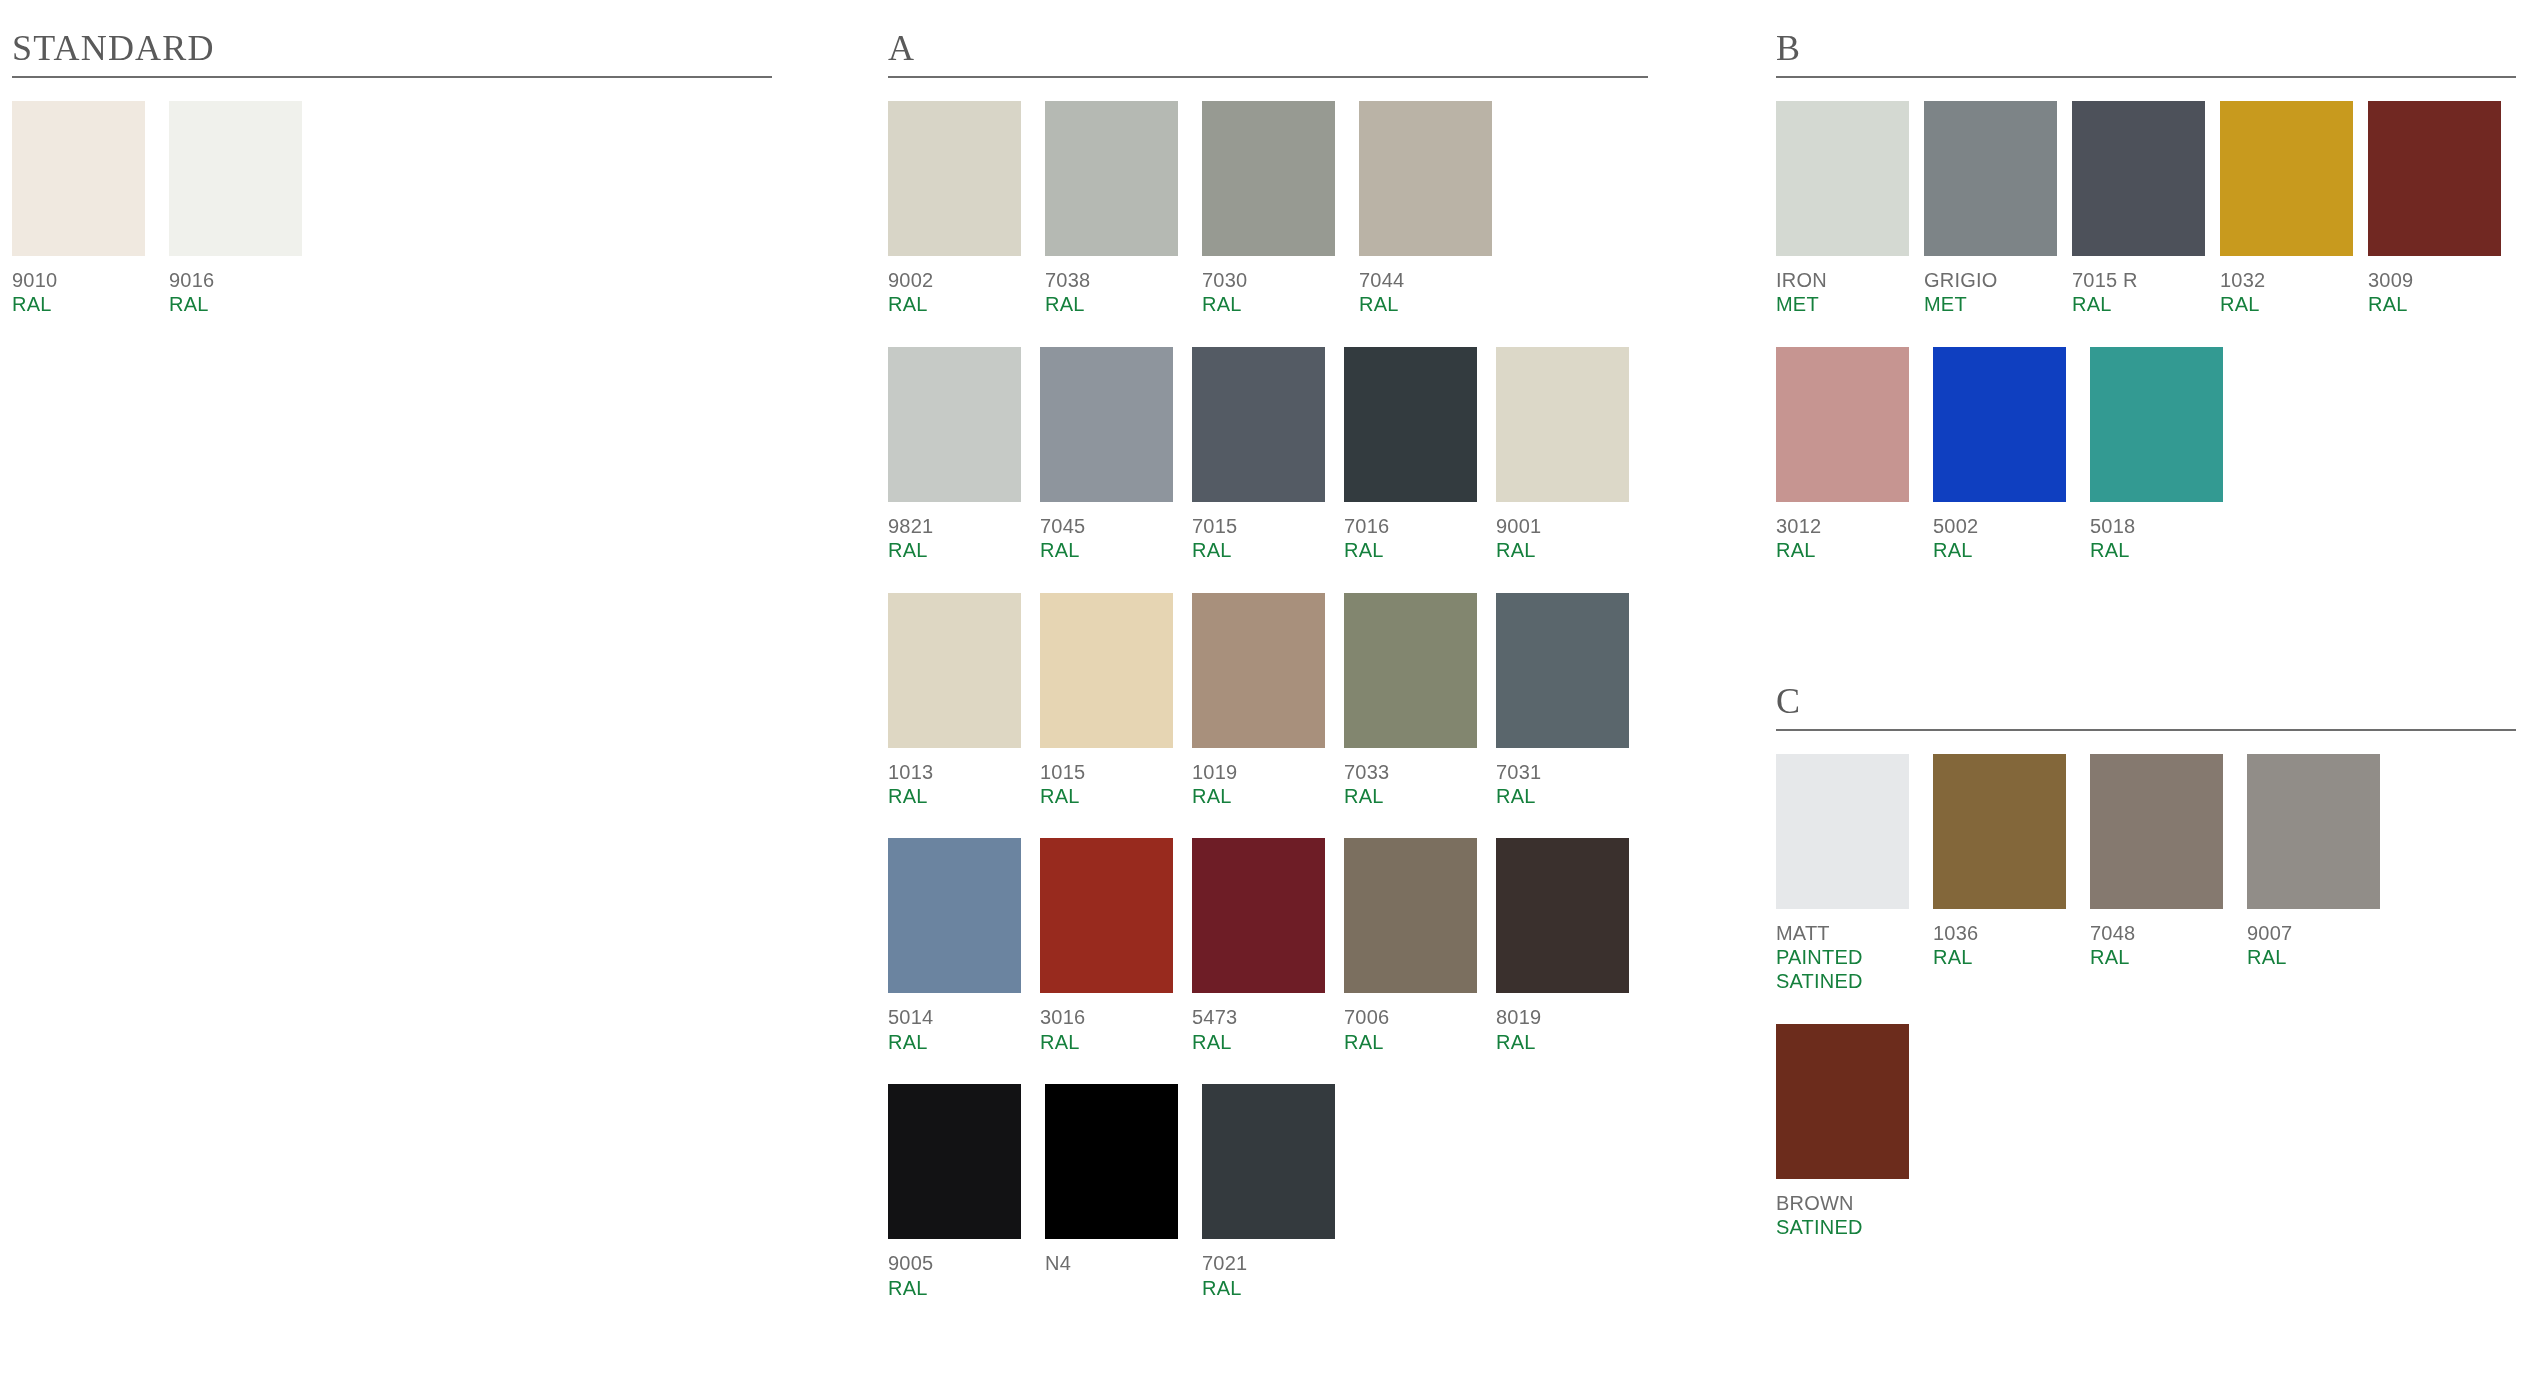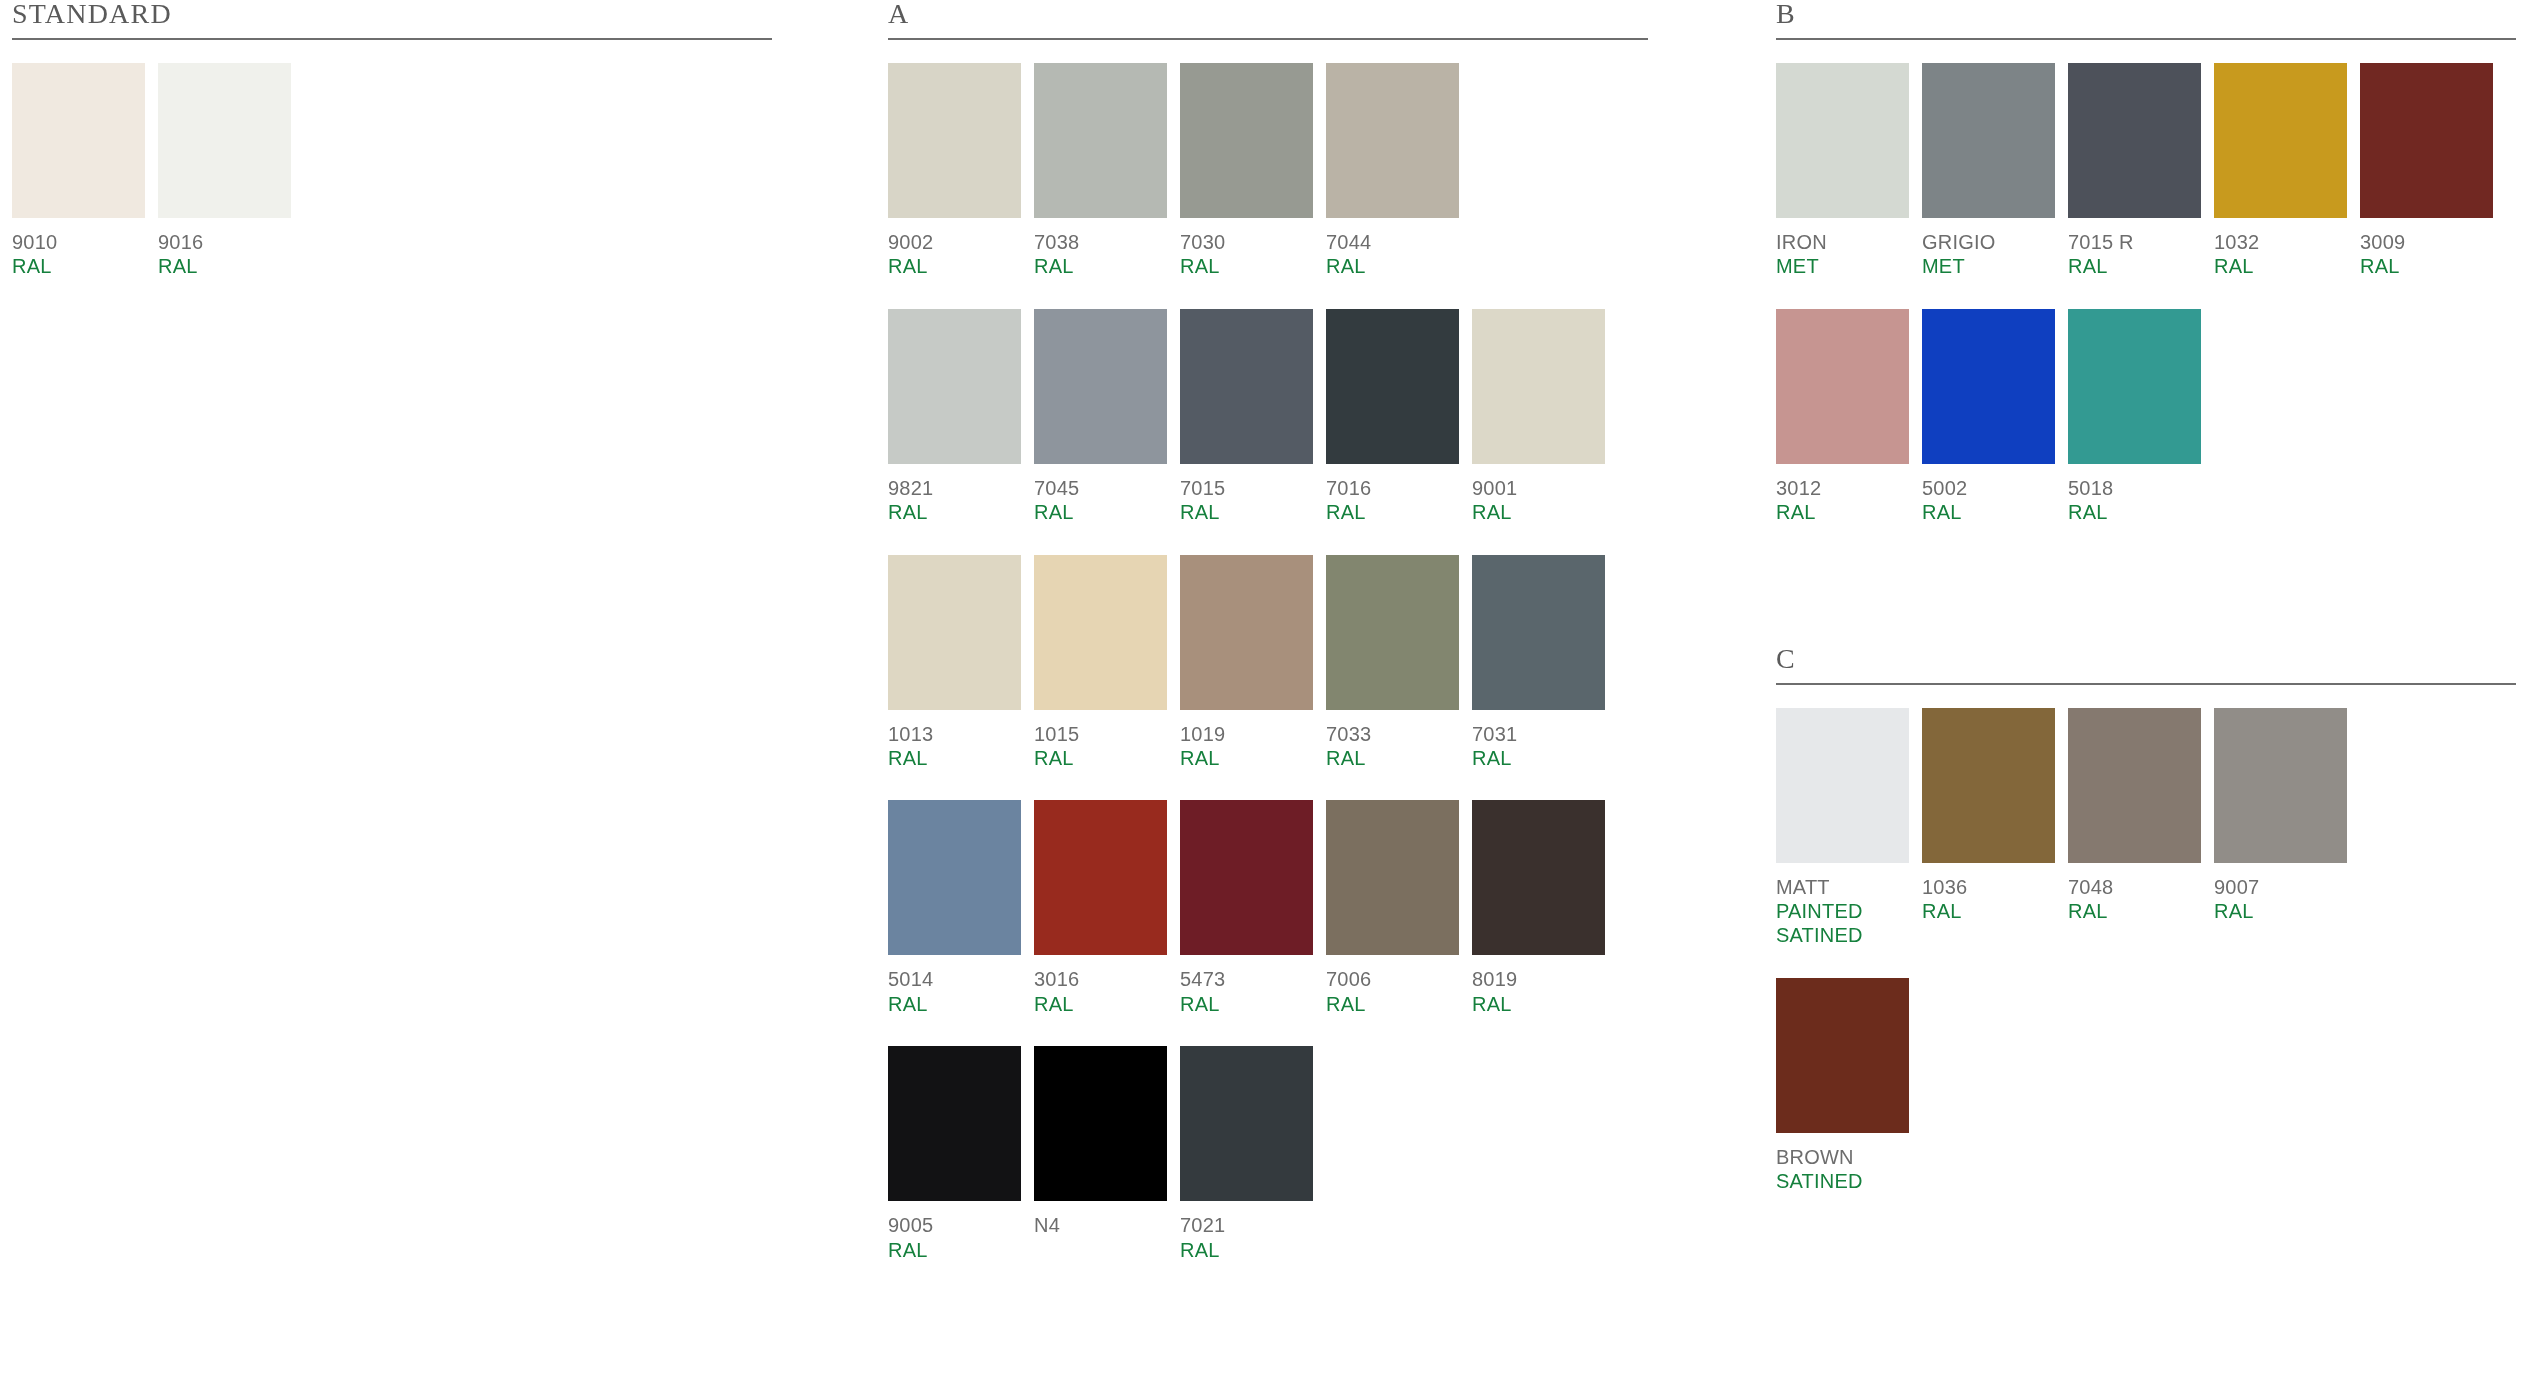--- a/index.html
+++ b/index.html
@@ -29,40 +29,41 @@
   .col-standard { left: 12px;  width: 760px; }
   .col-a        { left: 888px; width: 760px; }
   .col-bc       { left: 1776px; width: 740px; }
 
   
   .section {
     position: relative;
   }
   .section-title {
     font-family: "Liberation Serif", serif;
-    font-size: 28px;
+    font-size: 36px;
     letter-spacing: 1.2px;
     color: #5a5a5a;
     line-height: 1;
     padding-bottom: 10px;
     white-space: nowrap;
+    margin-top: 30px;
   }
   .section-rule {
     height: 2px;
     background: #6e6e6e;
     width: 100%;
   }
 
   
   .swatch-row {
     display: flex;
     gap: 0px;
   }
   .swatch-cell {
-    width: 146px;
+    width: 157px;
     box-sizing: border-box;
     padding-right: 6px;
   }
   .swatch-chip {
     width: 133px;
     height: 155px;
     display: block;
   }
   .swatch-chip.bordered {
     border: 1px solid #b9bcc0;

